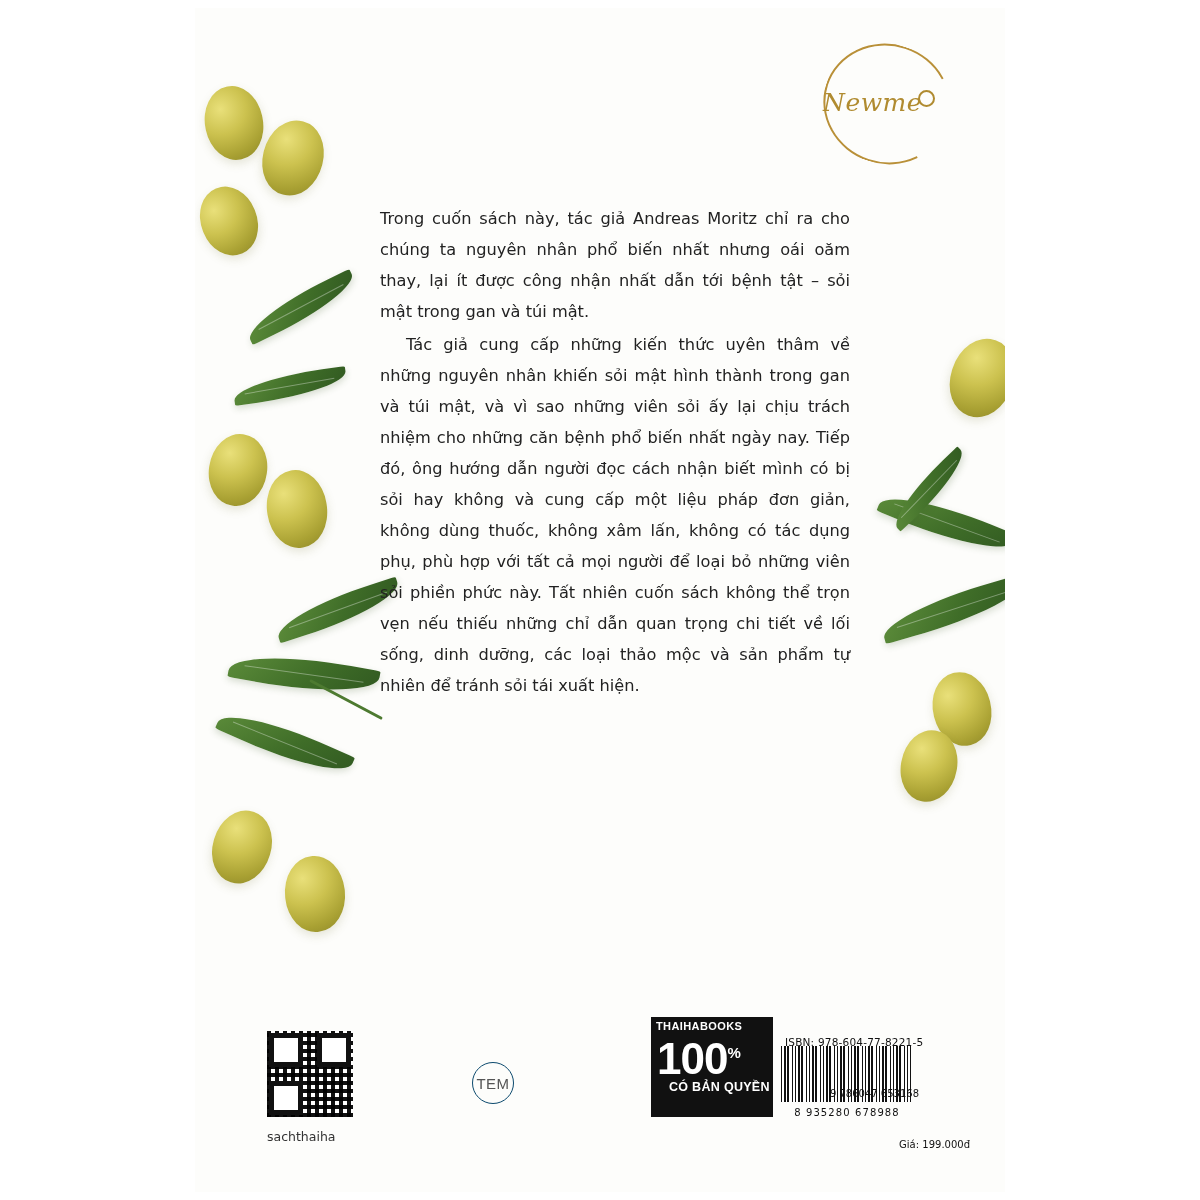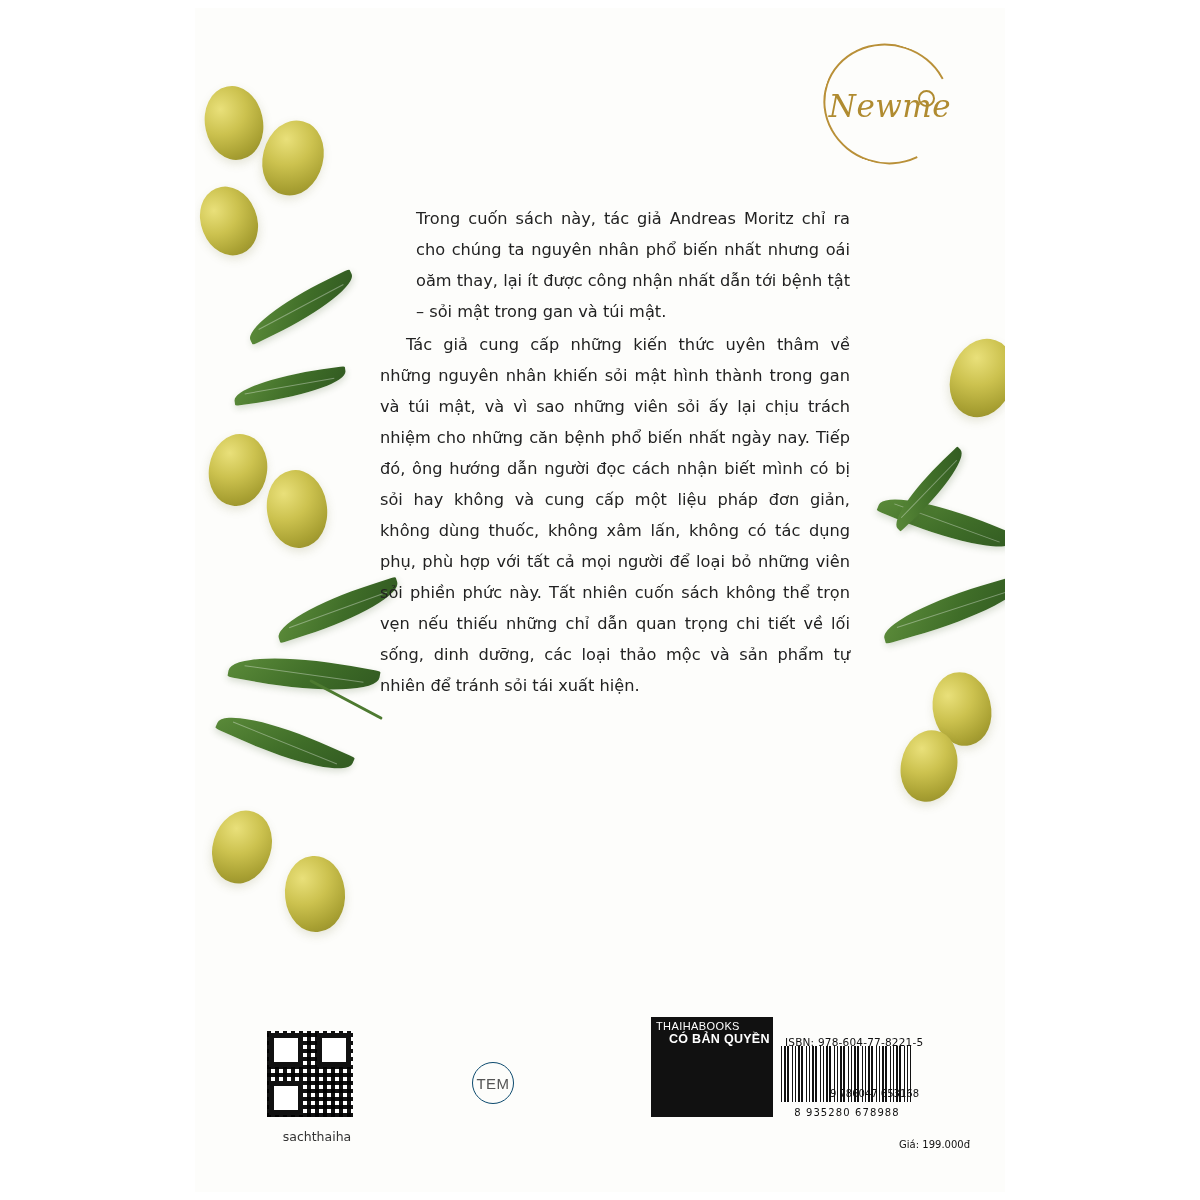--- a/index.html
+++ b/index.html
@@ -67,24 +67,24 @@
     inset: 0;
     border: 2px solid #b99038;
     border-radius: 50%;
     border-right-color: transparent;
     transform: rotate(18deg);
   }
   .logo-text {
     position: absolute;
     width: 100%;
     top: 44px;
-    text-align: right;
+    text-align: left;
     font-family: "DejaVu Serif", serif;
     font-style: italic;
-    font-size: 31px;
+    font-size: 25px;
     color: #b08b30;
     letter-spacing: 0.5px;
   }
   .logo-dot {
     position: absolute;
     right: 16px;
     top: 46px;
     width: 13px;
     height: 13px;
     border: 2px solid #b08b30;
@@ -100,21 +100,21 @@
     font-family: "DejaVu Sans", sans-serif;
     font-size: 16.2px;
     line-height: 31px;
     color: #222222;
     text-align: justify;
   }
   .copy p {
     margin: 0 0 2px 0;
     text-indent: 26px;
   }
-  .copy p.first { text-indent: 0; margin-left: 36px; }
+  .copy p.first { text-indent: 0; }
 
   
   .qr {
     position: absolute;
     left: 72px;
     bottom: 75px;
     width: 86px;
     height: 86px;
     background:
       repeating-linear-gradient(90deg, #111 0 4px, #fff 4px 8px),
@@ -130,21 +130,21 @@
     box-shadow: inset 0 0 0 4px #fff;
   }
   .qr .eye.tl { left: 2px; top: 2px; }
   .qr .eye.tr { right: 2px; top: 2px; }
   .qr .eye.bl { left: 2px; bottom: 2px; }
   .qr-label {
     position: absolute;
     left: 72px;
     bottom: 48px;
     width: 100px;
-    text-align: center;
+    text-align: left;
     font-size: 12.5px;
     color: #333;
     font-family: "DejaVu Sans", sans-serif;
   }
 
   .tem {
     position: absolute;
     left: 277px;
     bottom: 88px;
     width: 40px;
@@ -166,21 +166,21 @@
     width: 122px;
     height: 100px;
     background: #111;
     color: #fff;
     padding: 0;
   }
   .cb-top {
     font-size: 11px;
     letter-spacing: 0.4px;
     padding: 3px 0 0 5px;
-    font-weight: normal;
+    font-weight: bold;
   }
   .cb-100 {
     font-size: 44px;
     font-weight: bold;
     line-height: 42px;
     padding-left: 6px;
     letter-spacing: -1px;
   }
   .cb-pct {
     font-size: 15px;
@@ -283,20 +283,21 @@
     <span class="eye tl"></span>
     <span class="eye tr"></span>
     <span class="eye bl"></span>
   </div>
   <div class="qr-label">sachthaiha</div>
 
   <div class="tem">TEM</div>
 
   <div class="copyright-badge">
     <div class="cb-top">THAIHABOOKS</div>
+    <div class="cb-100"><span>100</span><span class="cb-pct">%</span></div>
     <div class="cb-bottom">CÓ BẢN QUYỀN</div>
   </div>
 
   <div class="isbn-text">ISBN: 978-604-77-8221-5</div>
   <div class="barcode"></div>
   <div class="barcode-num">8 935280 678988</div>
   <div class="barcode-side">9 786047 653168</div>
 
   <div class="price">Giá: 199.000đ</div>
 

